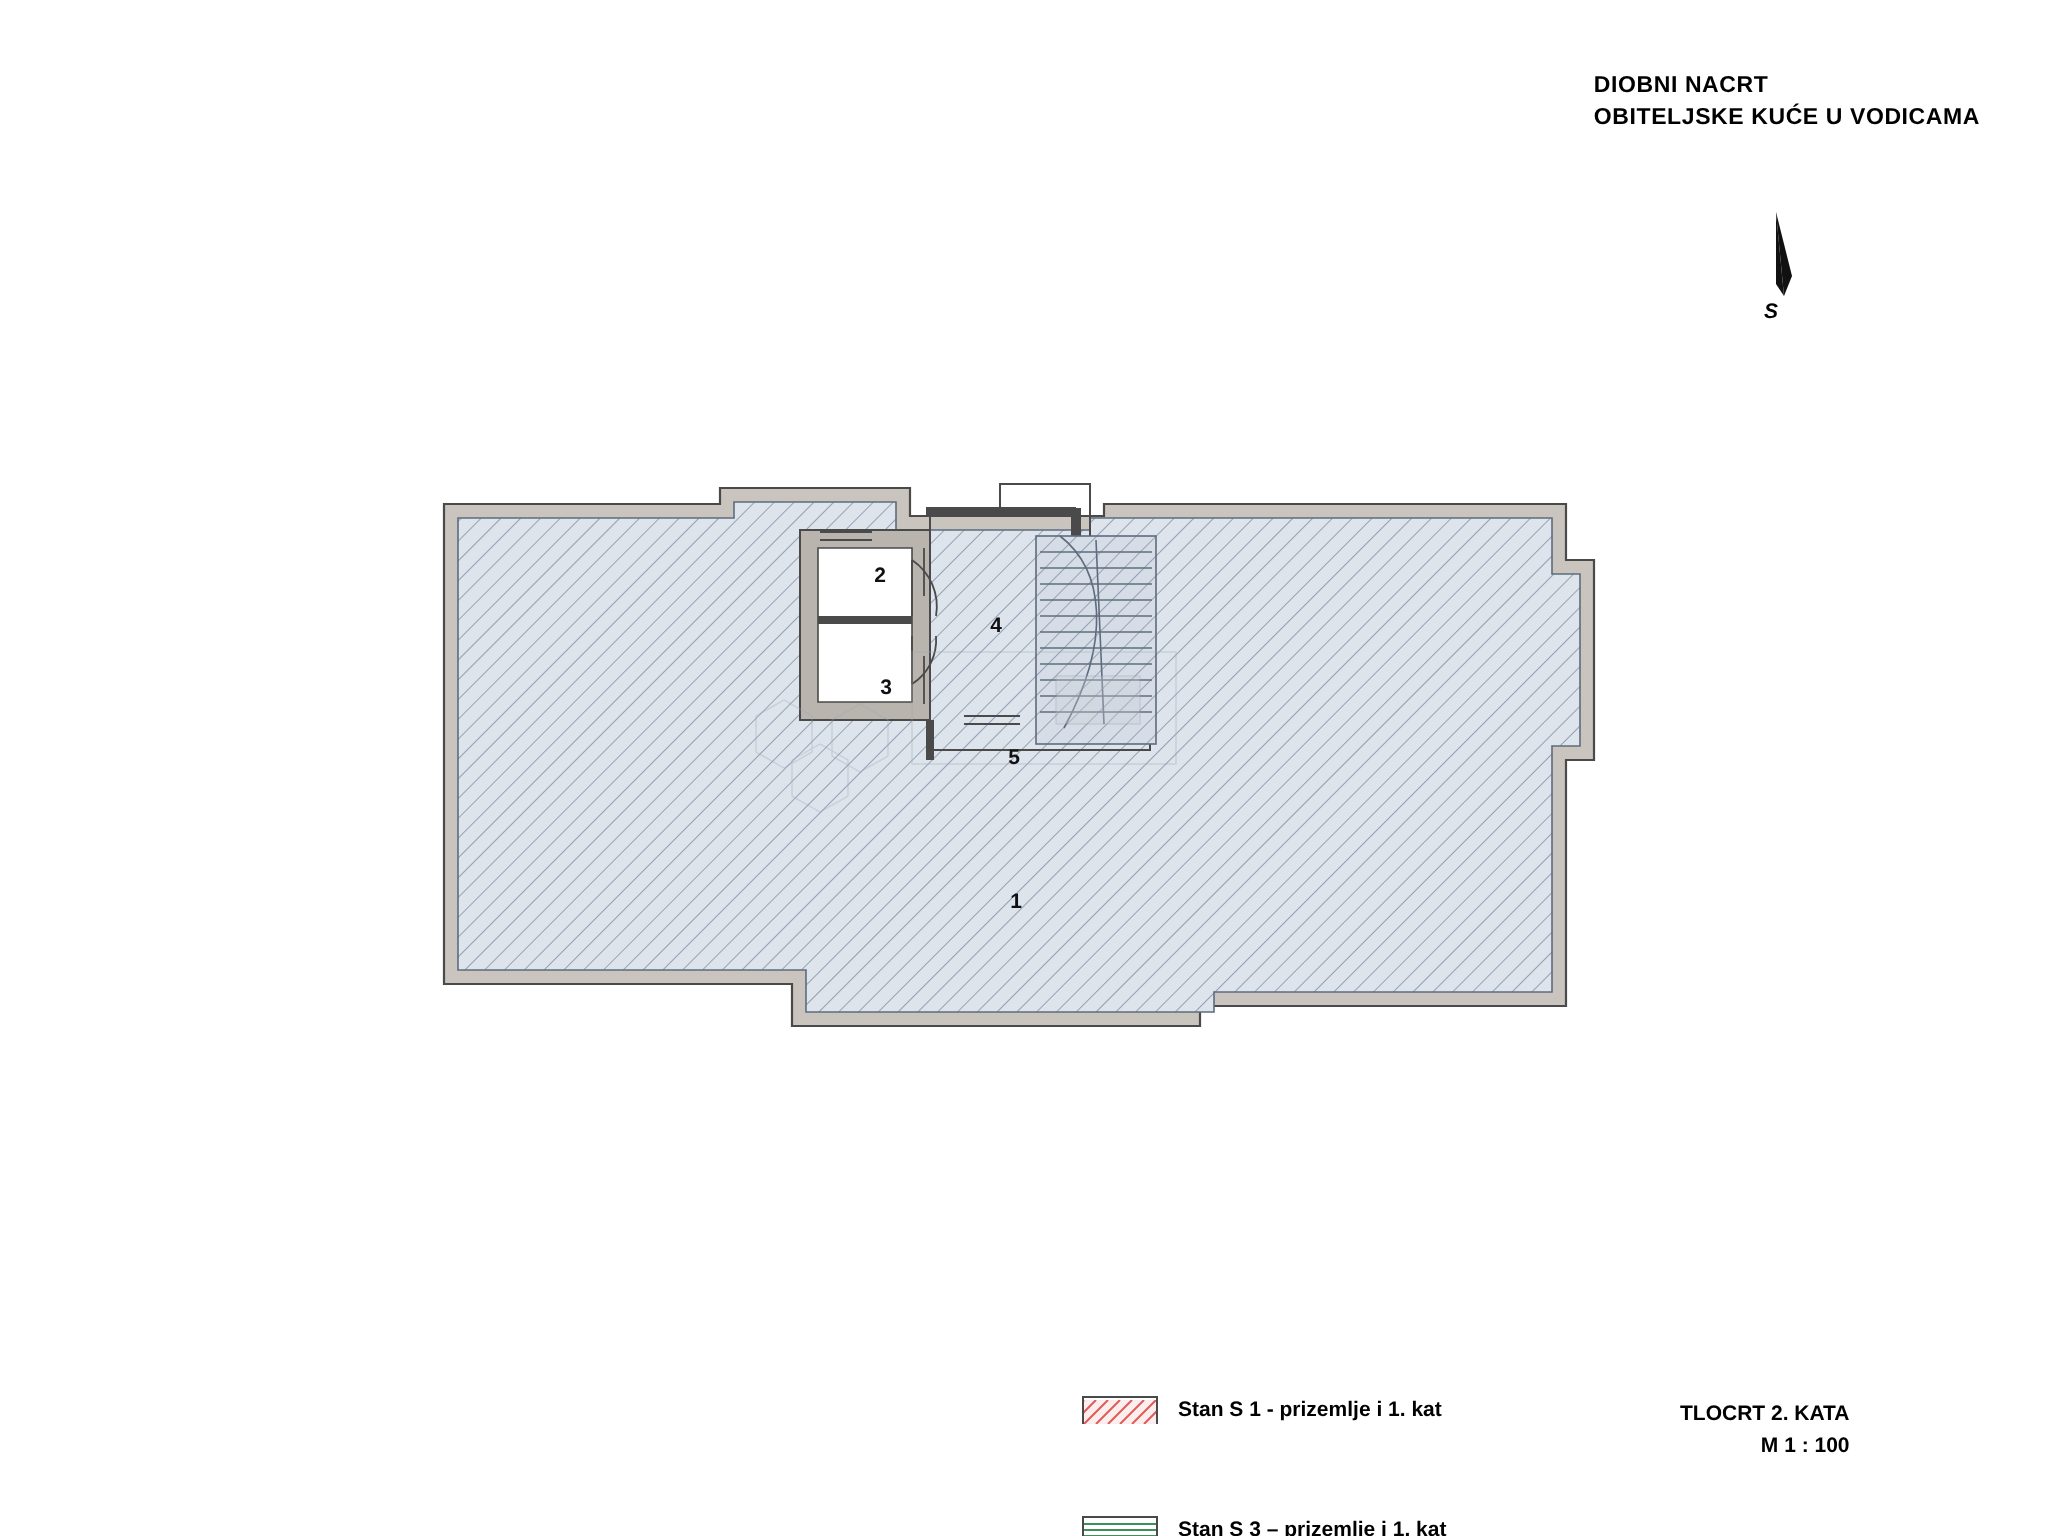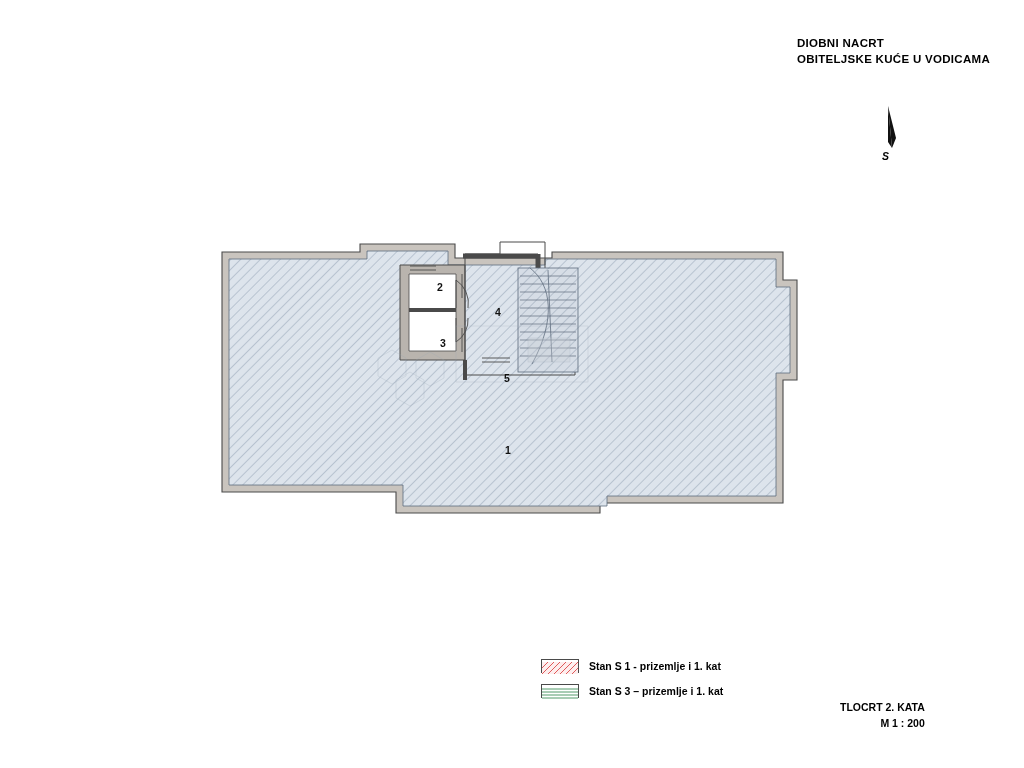--- a/index.html
+++ b/index.html
@@ -71,20 +71,21 @@
     position: absolute;
     left: 541px;
     top: 655px;
     width: 300px;
   }
   .legend-row {
     display: flex;
     align-items: center;
     height: 21px;
     margin-bottom: 4px;
+    margin-top: 39px;
   }
   .legend-swatch {
     width: 38px;
     height: 14px;
     border: 1px solid #4a4a4a;
     box-sizing: border-box;
     flex: 0 0 auto;
   }
   .legend-label {
     margin-left: 10px;
@@ -249,14 +250,14 @@
         </g>
       </svg>
     </div>
     <div class="legend-label">Stan S 3 – prizemlje i 1. kat</div>
   </div>
 
 </div>
 
 <div id="scale-block">
   <div class="line">TLOCRT 2. KATA</div>
-  <div class="line">M 1 : 200</div>
+  <div class="line">M 1 : 100</div>
 </div>
 
 </body></html>

